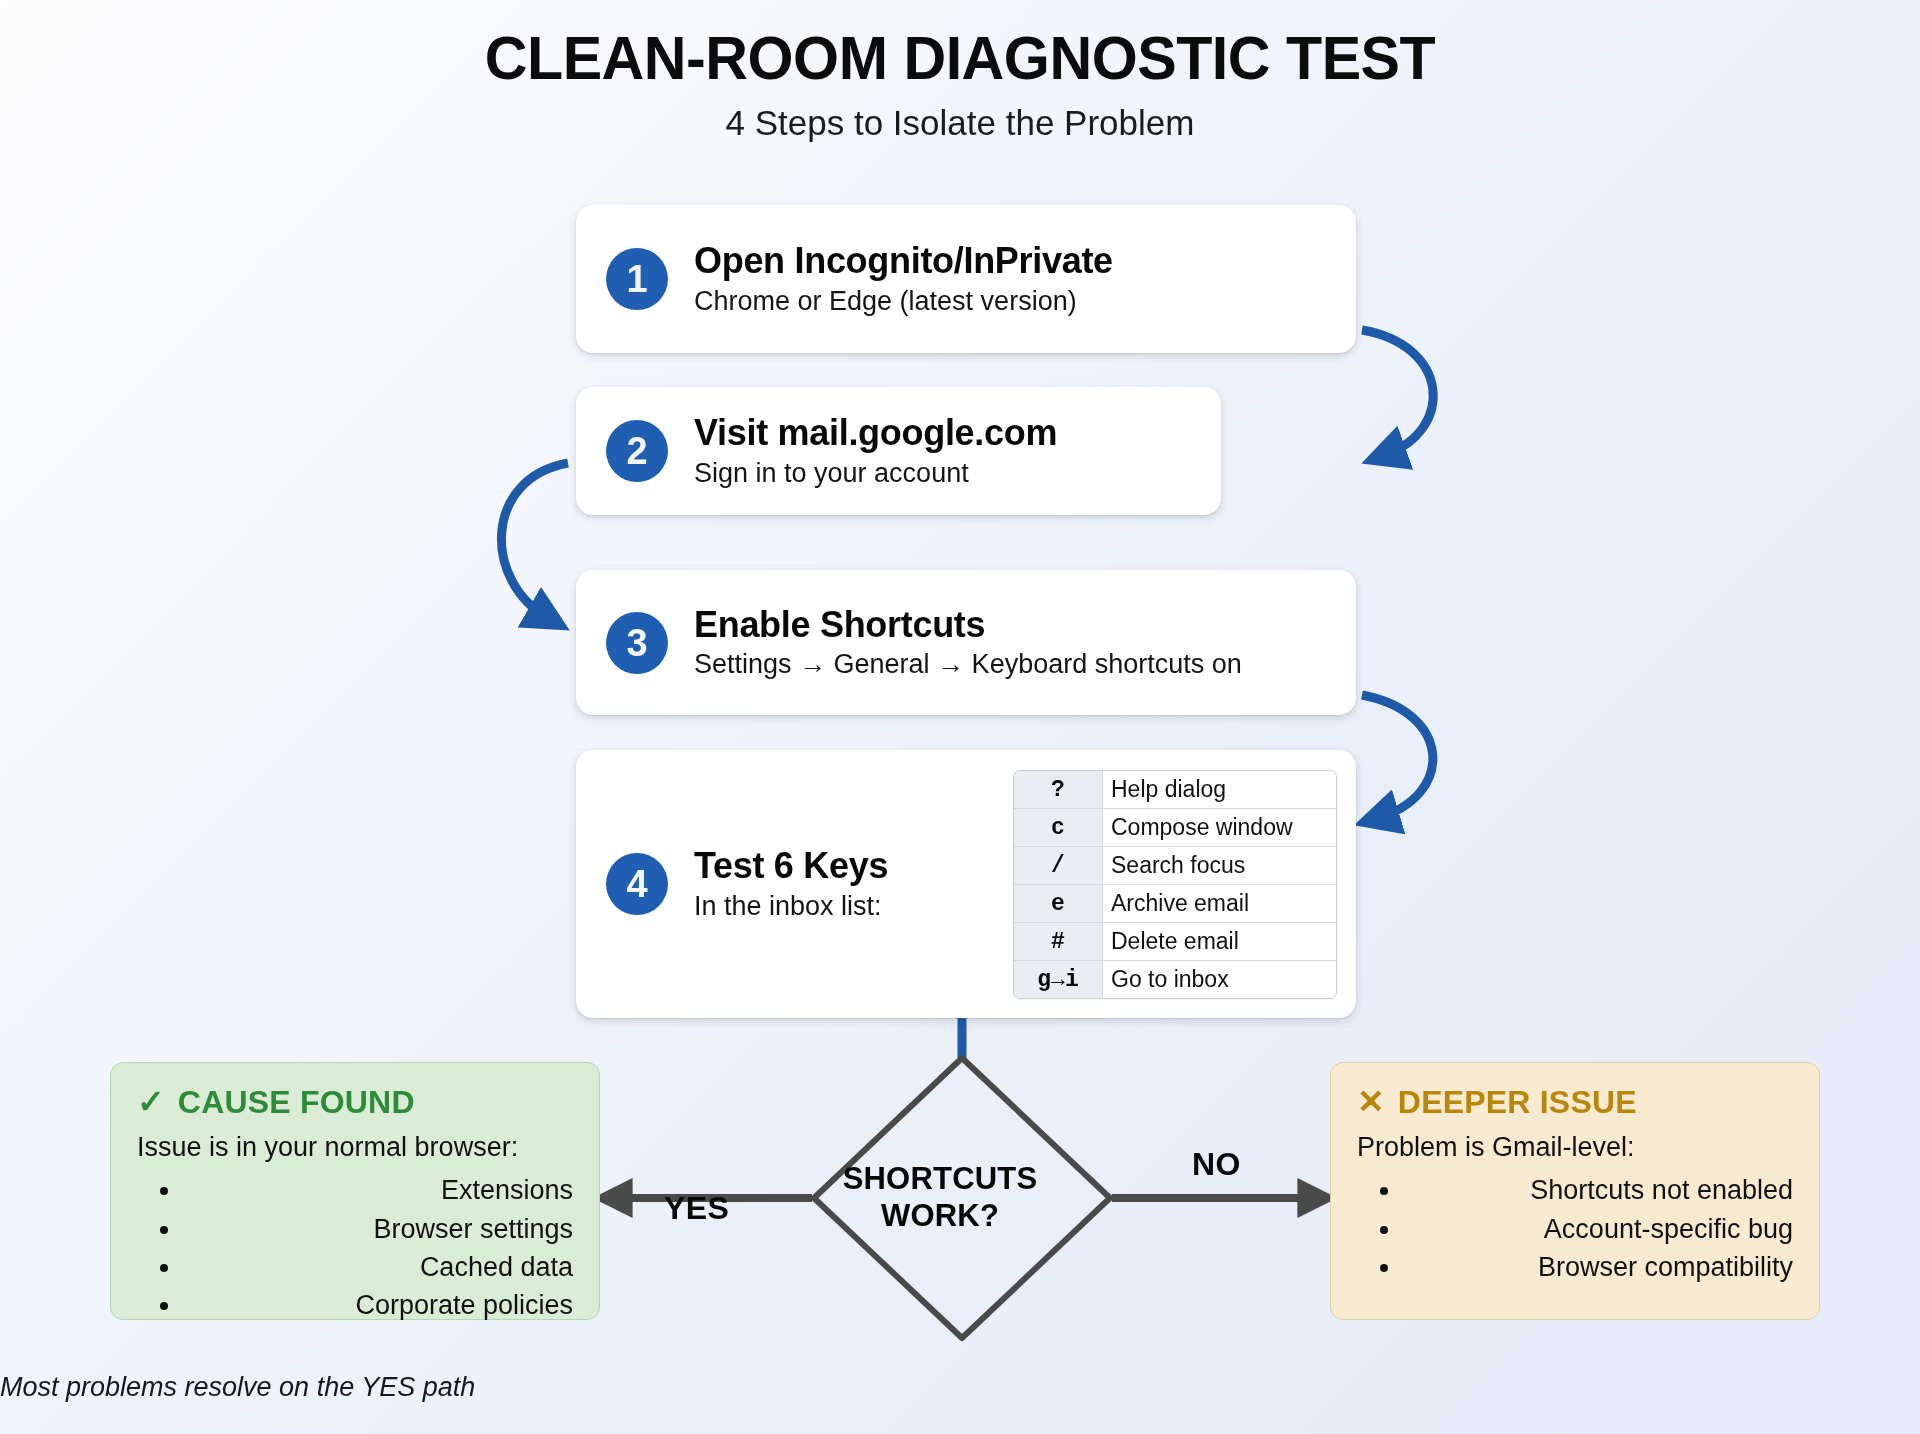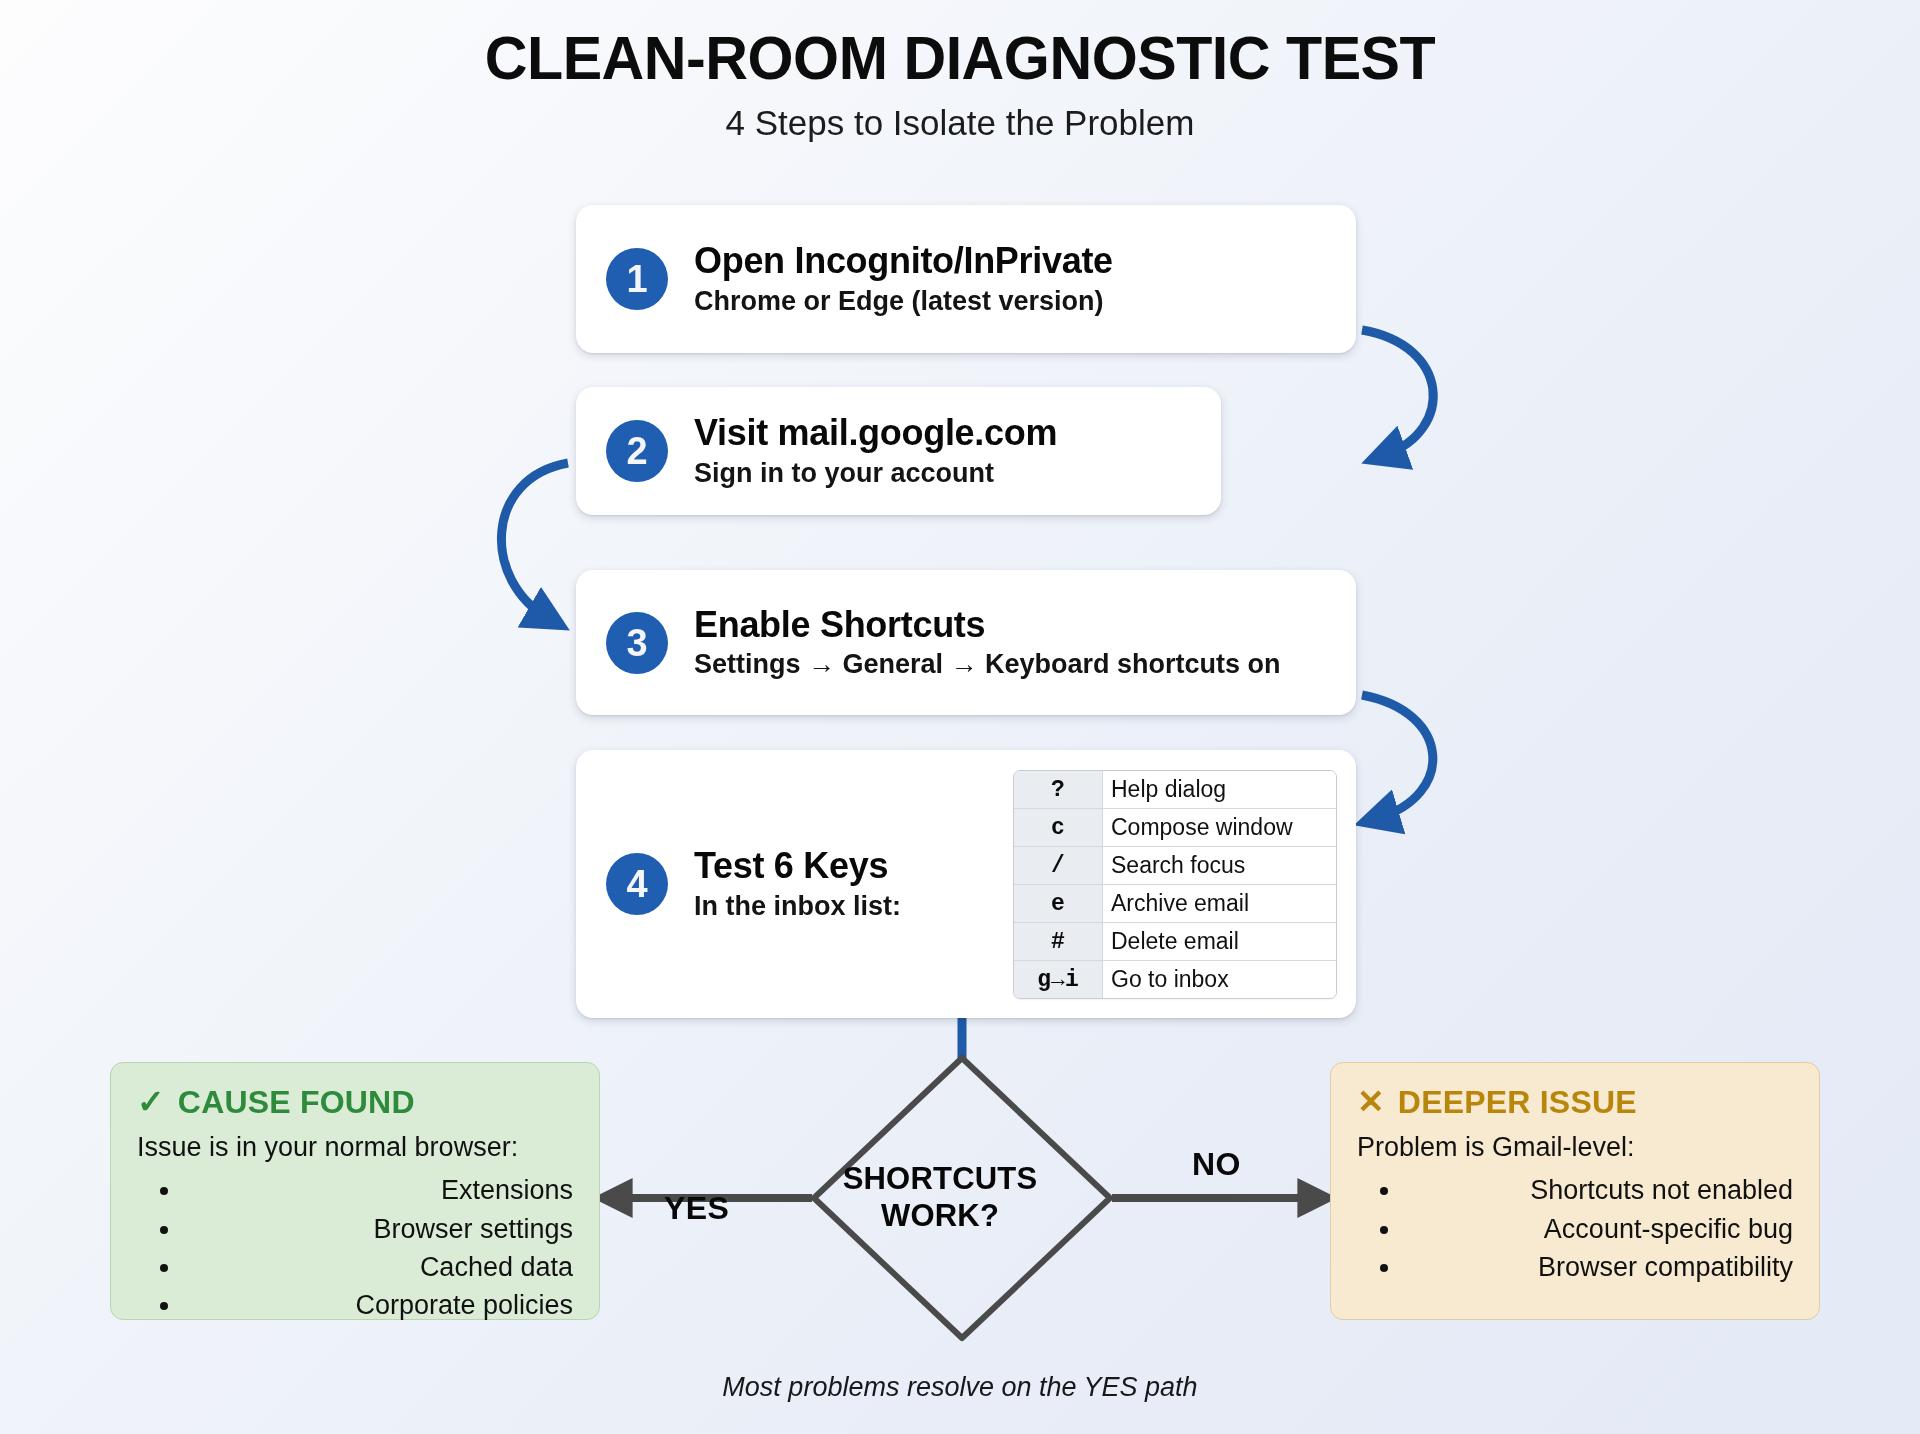--- a/index.html
+++ b/index.html
@@ -74,21 +74,21 @@
   }
   .card-title {
     font-size: 36px;
     font-weight: 700;
     color: #090909;
     line-height: 1.12;
     letter-spacing: -0.3px;
   }
   .card-sub {
     font-size: 27px;
-    font-weight: 700;
+    font-weight: 400;
     color: #141414;
     margin-top: 4px;
     line-height: 1.15;
   }
 
   #card1 { left: 576px; top: 205px; width: 780px; height: 148px; }
   #card2 { left: 576px; top: 387px; width: 645px; height: 128px; }
   #card3 { left: 576px; top: 570px; width: 780px; height: 145px; }
   #card4 { left: 576px; top: 750px; width: 780px; height: 268px; }
 
@@ -220,21 +220,20 @@
     line-height: 1.42;
     text-align: right;
   }
 
   
   .footer-note {
     position: absolute;
     left: 0;
     top: 1372px;
     width: 1920px;
-    text-align: center;
     font-size: 27px;
     font-style: italic;
     color: #18181a;
   }
 </style>
 </head>
 <body>
 
 <div class="header">
   <div class="title">CLEAN-ROOM DIAGNOSTIC TEST</div>

